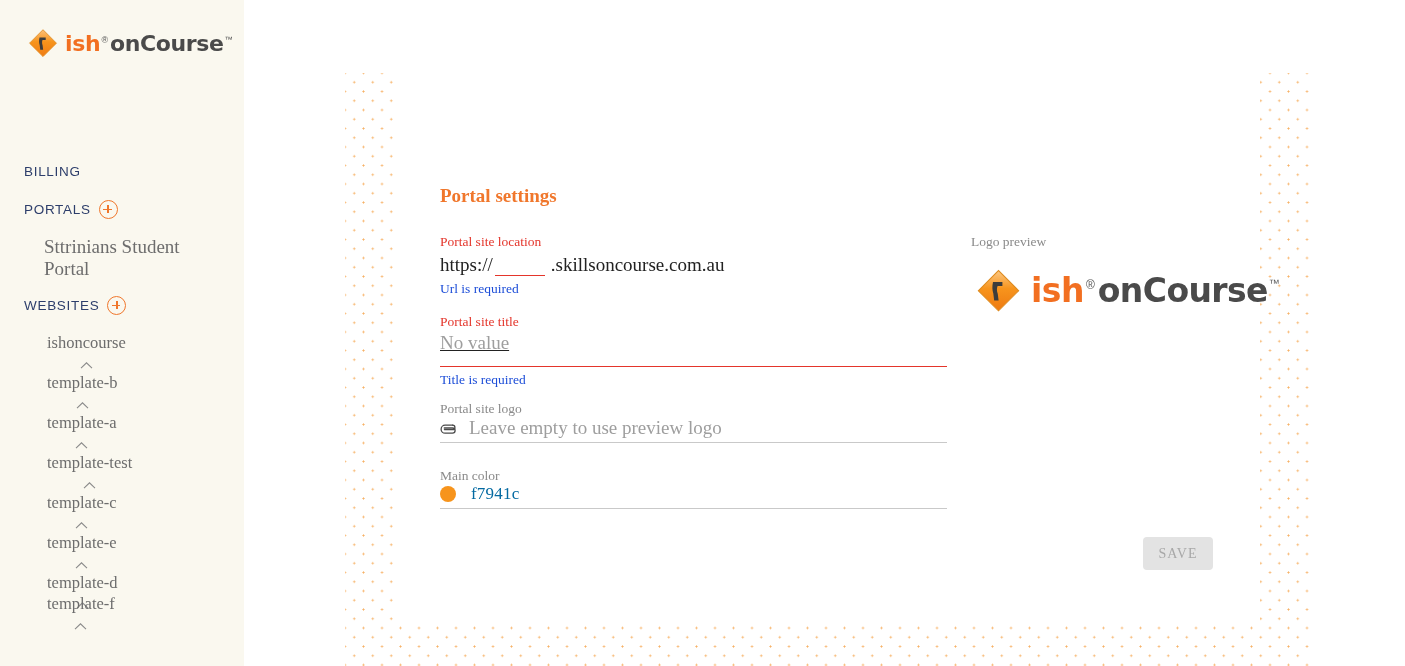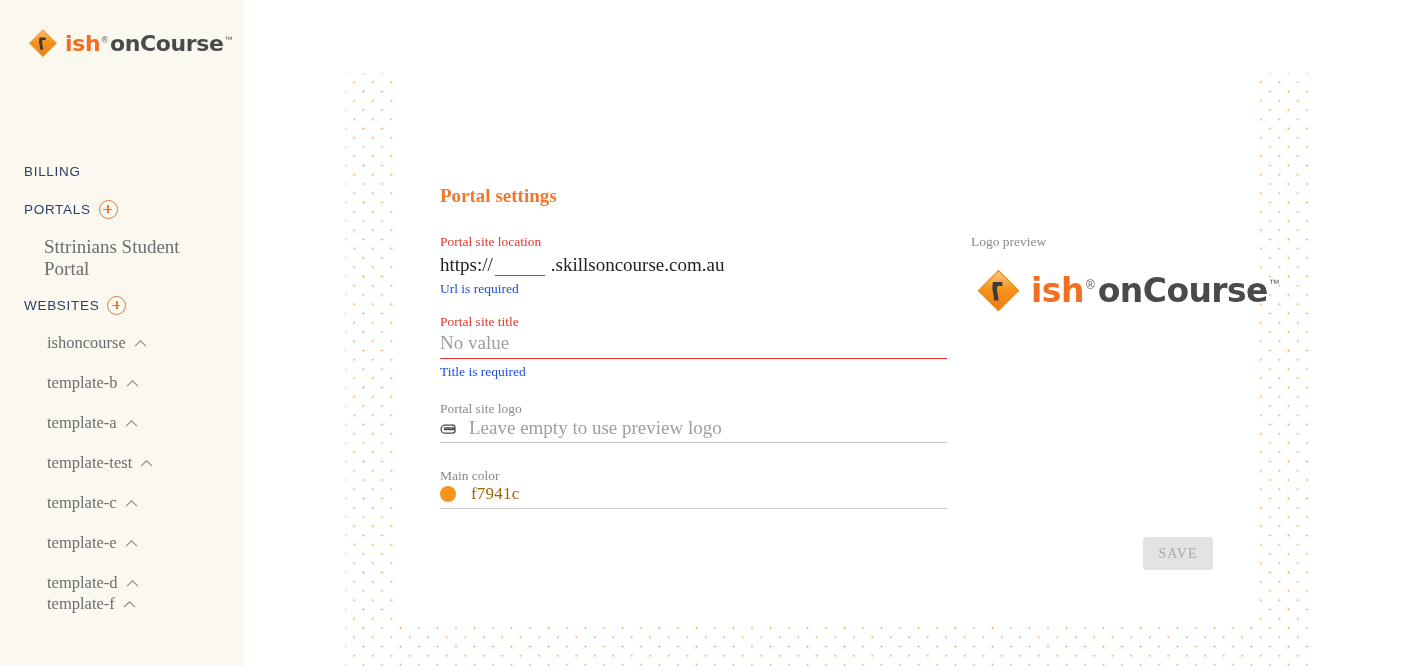--- a/index.html
+++ b/index.html
@@ -53,21 +53,21 @@
 
   .portal-item {
     position: absolute; left: 44px; width: 180px;
     font-family: "Liberation Serif", serif;
     font-size: 19px; color: #6d6d6d; line-height: 22px;
   }
   .site-item {
     position: absolute; left: 47px;
     display: flex; align-items: center; gap: 8px;
     font-family: "Liberation Serif", serif;
-    font-size: 16.5px; color: #6d6d6d;
+    font-size: 16.5px; color: #6d6d6d; flex-direction: column;
   }
   .chev-up { display: inline-block; width: 13px; height: 9px; position: relative; flex: none; }
   .chev-up svg { display: block; }
 
   
   .dots {
     position: absolute;
     left: 345px; top: 73px; width: 966px; height: 593px;
     background-image:
       radial-gradient(#f7b267 0.9px, transparent 1.1px),
@@ -91,21 +91,22 @@
   .field { position: absolute; left: 440px; width: 507px; }
   .field-label {
     font-family: "Liberation Serif", serif;
     font-size: 13.5px; line-height: 16px; color: #8a8a8a;
   }
   .field-label.err { color: #e4352b; }
   .field-row {
     display: flex; align-items: flex-start;
     font-family: "Liberation Serif", serif;
     font-size: 19px; color: #222; line-height: 26px;
-    padding-bottom: 2px;
+    padding-bottom: 10px;
+    text-decoration: underline;
   }
   .underline { border-bottom: 1px solid #c9c9c9; }
   .underline.err { border-bottom: 1.6px solid #e4352b; }
   .placeholder { color: #9e9e9e; }
   .err-msg {
     font-family: "Liberation Serif", serif;
     font-size: 13.5px; color: #1d4ed8; margin-top: 5px;
   }
 
   
@@ -125,21 +126,21 @@
   .attach-placeholder {
     font-family: "Liberation Serif", serif;
     font-size: 19px; color: #9e9e9e;
   }
 
   
   .color-row { display: flex; align-items: center; gap: 15px; padding-bottom: 4px; }
   .swatch { width: 16px; height: 16px; border-radius: 50%; flex: none; }
   .color-val {
     font-family: "Liberation Serif", serif;
-    font-size: 17px; color: #a16207; letter-spacing: 0.2px;
+    font-size: 17px; color: #0369a1; letter-spacing: 0.2px;
   }
 
   
   .preview-label {
     position: absolute; left: 971px; top: 234px;
     font-family: "Liberation Serif", serif;
     font-size: 13.5px; color: #8a8a8a;
   }
   .preview-logo {
     position: absolute; left: 976px; top: 268px;

